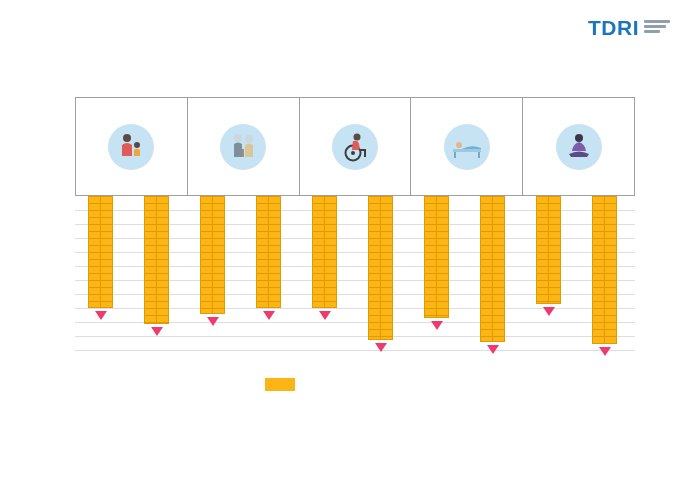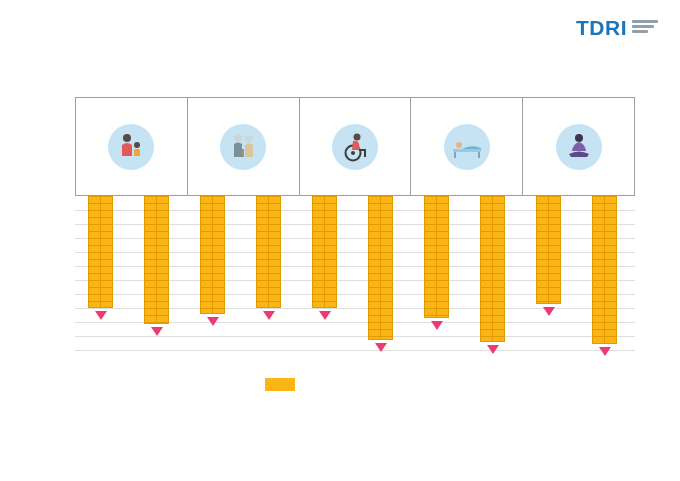--- a/index.html
+++ b/index.html
@@ -3,21 +3,21 @@
 <meta charset="utf-8">
 <style>
   * { margin:0; padding:0; box-sizing:border-box; }
   html,body { background:#ffffff; }
   body { font-family:"Liberation Sans", sans-serif; }
 
   .canvas { position:relative; width:680px; height:481px; background:#ffffff; overflow:hidden; }
 
   
   .logo { position:absolute; top:17px; left:576px; display:flex; align-items:flex-start; gap:5px; }
-  .logo-text { font-size:21px; font-weight:bold; letter-spacing:0.5px; line-height:1; }
+  .logo-text { font-size:21px; font-weight:bold; letter-spacing:0.5px; line-height:1;margin-left:12px; }
   .logo-tagline { display:flex; flex-direction:column; gap:2px; padding-top:3px; }
   .logo-tagline span { display:block; height:3px; background:#90a0ab; border-radius:1px; }
   .tl1 { width:26px; } .tl2 { width:22px; } .tl3 { width:16px; }
 
   
   .header-box { position:absolute; left:75px; top:97px; width:560px; height:99px;
                 border:1px solid #9e9e9e; display:flex; background:#ffffff; }
   .cat-cell { flex:1; border-right:1px solid #9e9e9e; display:flex; align-items:center; justify-content:center; }
   .cat-cell:last-child { border-right:none; }
   .icon-circle { width:46px; height:46px; border-radius:50%; background:#c5e3f2;

